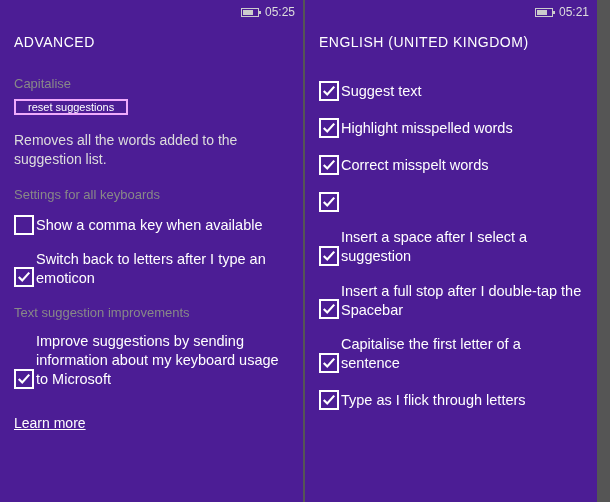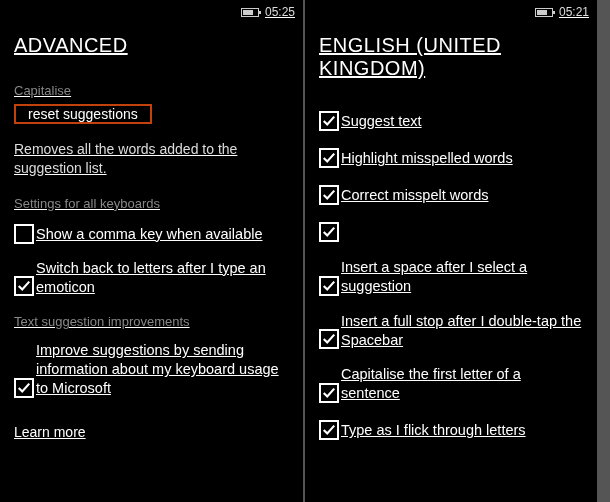--- a/index.html
+++ b/index.html
@@ -6,26 +6,25 @@
   body {
     background: #555;
     font-family: "Segoe UI", Arial, sans-serif;
     width: 610px;
     height: 502px;
     overflow: hidden;
     display: flex;
     gap: 2px;
   }
   .screen {
-    background: #000000;
+    background: #4c1d95;
     color: #fff;
     height: 502px;
     position: relative;
     overflow: hidden;
-    text-decoration: underline;
   }
   .screen.left { width: 303px; }
   .screen.right { width: 292px; }
   .statusbar {
     display: flex;
     justify-content: flex-end;
     align-items: center;
     gap: 6px;
     padding: 4px 8px 2px 8px;
     font-size: 12px;
@@ -42,40 +41,40 @@
     position: absolute;
     right: -3px; top: 2px;
     width: 2px; height: 3px;
     background: #ccc;
   }
   .battery .fill {
     position: absolute; left:1px; top:1px; bottom:1px;
     background: #ccc;
   }
   .title {
-    font-size: 20px;
+    font-size: 14px;
     font-weight: 400;
     letter-spacing: 0.5px;
     padding: 12px 14px 8px 14px;
     text-transform: uppercase;
   }
   .content {
     padding: 0 14px;
   }
   .section-label {
     color: #888;
     font-size: 13px;
     margin-top: 18px;
     margin-bottom: 6px;
   }
   .outlined-btn {
     display: inline-block;
-    border: 2px solid #c2410c;
+    border: 2px solid #f0abfc;
     padding: 0 12px;
-    font-size: 14px;
+    font-size: 11px;
     background: transparent;
     color: #fff;
     cursor: pointer;
     margin-bottom: 10px;
   }
   .desc {
     font-size: 14px;
     color: #ddd;
     line-height: 1.35;
     margin-top: 6px;

